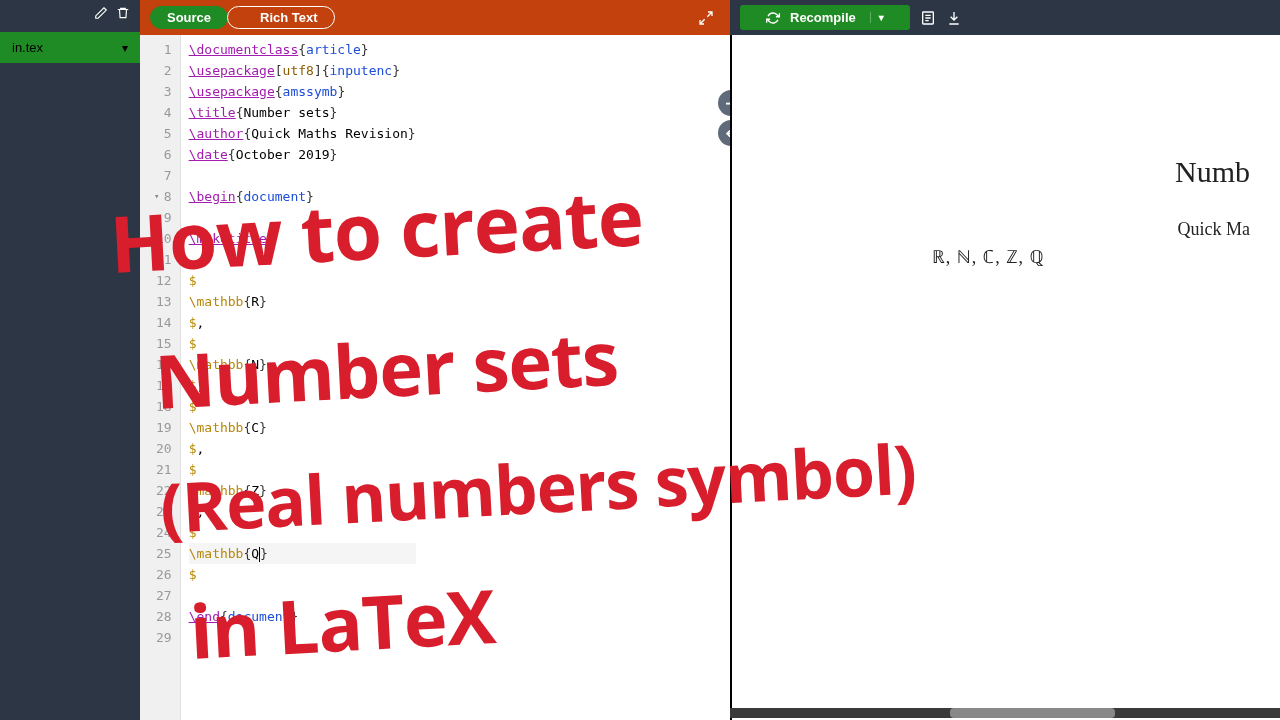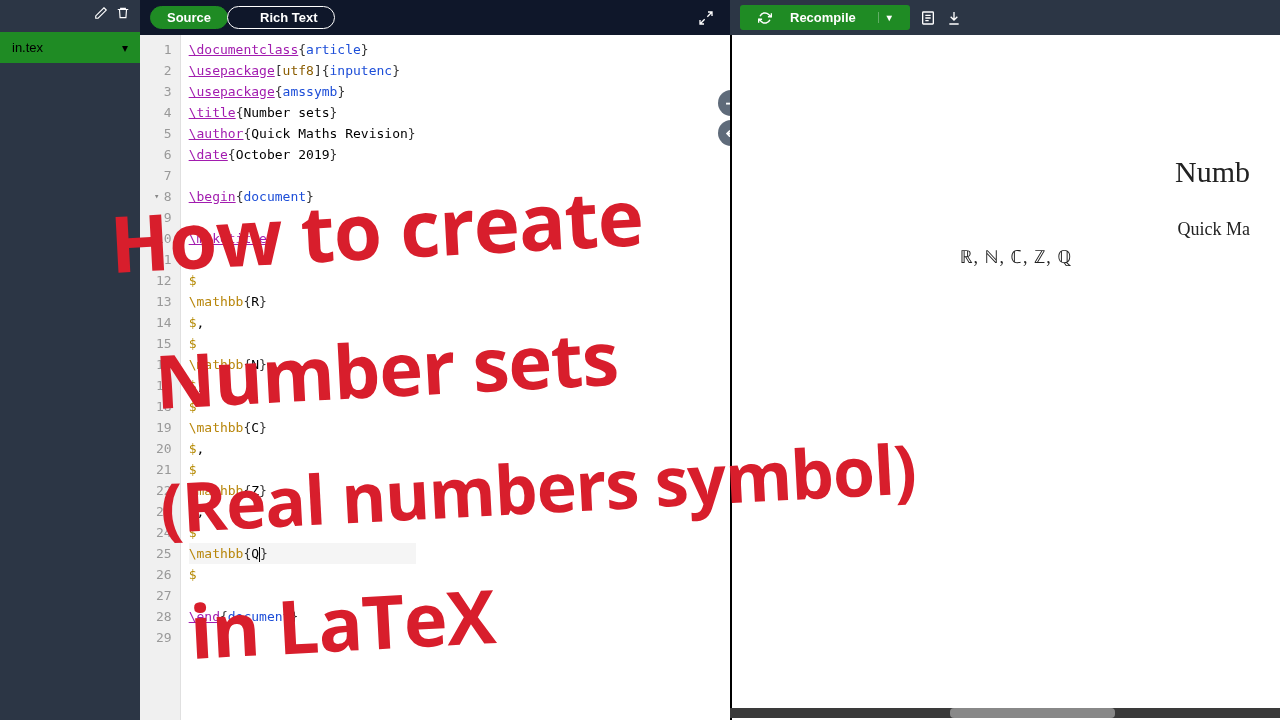--- a/index.html
+++ b/index.html
@@ -8,21 +8,21 @@
 .app { display: flex; height: 100%; }
 
 .sidebar { width: 140px; background: #2c3645; flex-shrink: 0; position: relative; z-index: 1; }
 .sidebar-top { display: flex; justify-content: flex-end; padding: 6px 10px; gap: 8px; }
 .sidebar-top .icon { color: #fff; cursor: pointer; }
 .file-tab { background: #1f8b24; color: #000000; padding: 8px 12px; display: flex; justify-content: space-between; align-items: center; cursor: pointer; font-size: 13px; margin-top: 6px; }
 .file-tab .chev { font-size: 12px; }
 
 .editor-pane { width: 590px; background: #fafafa; display: flex; flex-direction: column; position: relative; z-index: 1; }
 
-.editor-toolbar { background: #0f172a; padding: 6px 10px; display: flex; align-items: center; gap: 0; }
+.editor-toolbar { background: #c2410c; padding: 6px 10px; display: flex; align-items: center; gap: 0; }
 .pill { border-radius: 14px; padding: 3px 16px; font-size: 13px; font-weight: 600; cursor: pointer; border: 1px solid #fff; }
 .pill.active { background: #1f8b24; color: #fff; border-color: #1f8b24; }
 .pill.inactive { background: transparent; color: #fff; margin-left: -1px; padding-left: 32px; }
 .editor-toolbar .spacer { flex: 1; }
 .expand-icon { color: #fff; cursor: pointer; padding: 0 6px; }
 
 .code-area { flex: 1; display: flex; background: #fff; font-family: "Menlo", "Consolas", monospace; font-size: 13px; line-height: 21px; overflow: hidden; }
 .gutter { background: #f0f0f0; color: #999; text-align: right; padding: 4px 8px 4px 16px; user-select: none; border-right: 1px solid #e0e0e0; }
 .gutter .ln { height: 21px; position: relative; }
 .gutter .fold::before { content: "▾"; position: absolute; left: -2px; font-size: 9px; color: #888; }
@@ -35,29 +35,29 @@
 .tok-brace { color: #333; }
 .tok-math { color: #b58900; }
 .tok-mb { color: #b8860b; }
 .caret { display: inline-block; width: 1px; height: 15px; background: #000; vertical-align: middle; }
 
 .mid-ctrl { position: absolute; top: 90px; right: -14px; z-index: 5; display: flex; flex-direction: column; gap: 4px; }
 .mid-btn { width: 26px; height: 26px; border-radius: 50%; background: #5f6b7a; color: #fff; display: flex; align-items: center; justify-content: center; font-size: 14px; cursor: pointer; }
 
 .preview-pane { flex: 1; background: #2c3645; display: flex; flex-direction: column; position: relative; z-index: 1; }
 .preview-toolbar { background: #2c3645; padding: 5px 10px; display: flex; align-items: center; gap: 10px; }
-.recompile { background: #1f8b24; color: #fff; border-radius: 3px; padding: 5px 18px; display: flex; align-items: center; gap: 18px; cursor: pointer; font-size: 13px; font-weight: 600; }
+.recompile { background: #1f8b24; color: #fff; border-radius: 3px; padding: 5px 26px; display: flex; align-items: center; gap: 10px; cursor: pointer; font-size: 13px; font-weight: 600; }
 .recompile .drop { border-left: 1px solid rgba(255,255,255,0.3); padding-left: 8px; margin-left: 4px; font-size: 10px; }
 .preview-toolbar .ticon { color: #fff; cursor: pointer; }
 .pdf { flex: 1; background: #000000; padding: 0 0 0 2px; overflow: hidden; }
 .page { background: #fff; height: 100%; padding: 120px 30px 30px 200px; font-family: "Times New Roman", serif; color: #222; position: relative; }
 .page .title { font-size: 30px; text-align: right; margin-bottom: 30px; }
 .page .author { font-size: 18px; text-align: right; margin-bottom: 4px; }
 .page .date { font-size: 18px; text-align: right; margin-bottom: 60px; }
-.page .sets { font-size: 18px; text-align: center; letter-spacing: 1px; padding-right: 150px; }
+.page .sets { font-size: 18px; letter-spacing: 1px; padding-right: 150px; }
 .bb { font-family: serif; }
 .scrollbar { position: absolute; bottom: 2px; left: 0; right: 0; height: 10px; background: #3a3a3a; }
 .scrollbar .thumb { position: absolute; left: 40%; width: 30%; height: 100%; background: #888; border-radius: 4px; }
 
 .overlay { position: absolute; top: 0; left: 0; width: 1280px; height: 720px; pointer-events: none; z-index: 100; }
 .ov-line { position: absolute; color: #d81e2c; font-weight: 700; font-size: 68px; font-family: "Open Sans", Arial, sans-serif; letter-spacing: -1px; white-space: nowrap; transform-origin: left center; }
 .l1 { left: 110px; top: 190px; transform: rotate(-3deg); font-size: 78px; }
 .l2 { left: 155px; top: 330px; transform: rotate(-3deg); font-size: 74px; }
 .l3 { left: 160px; top: 460px; transform: rotate(-3deg); font-size: 68px; }
 .l4 { left: 190px; top: 580px; transform: rotate(-3deg); font-size: 74px; }

